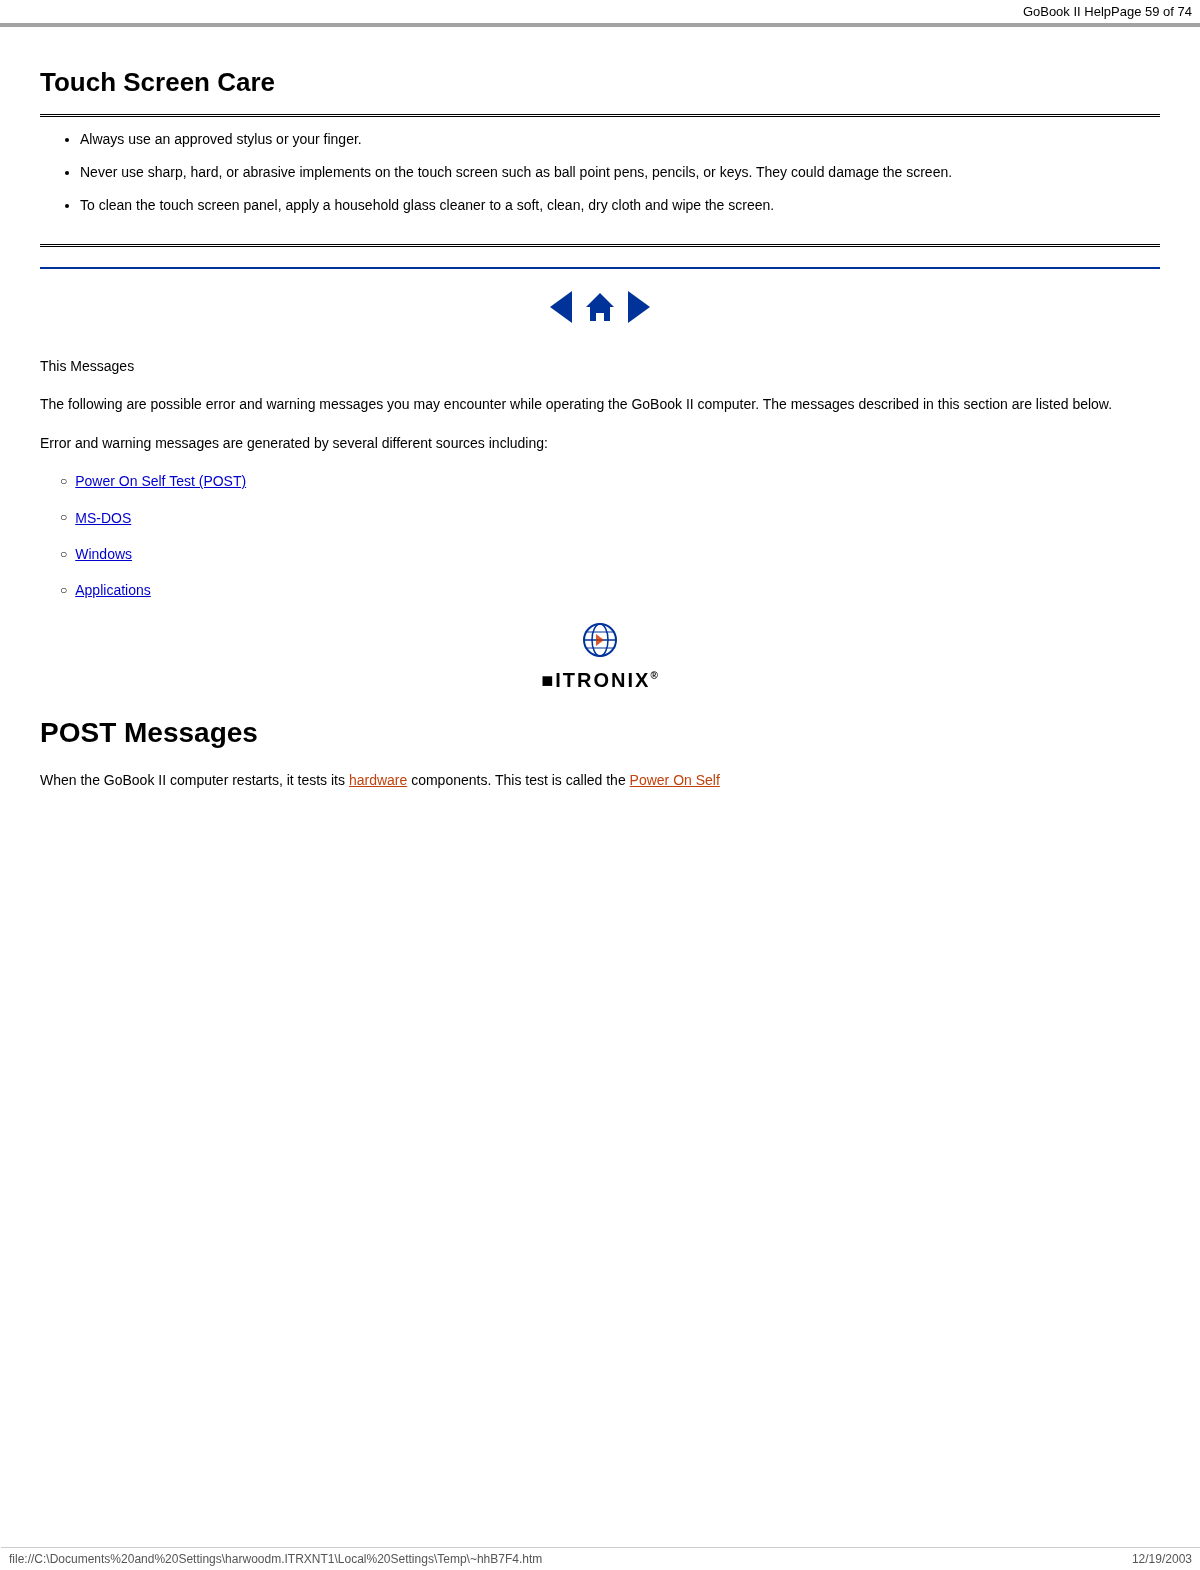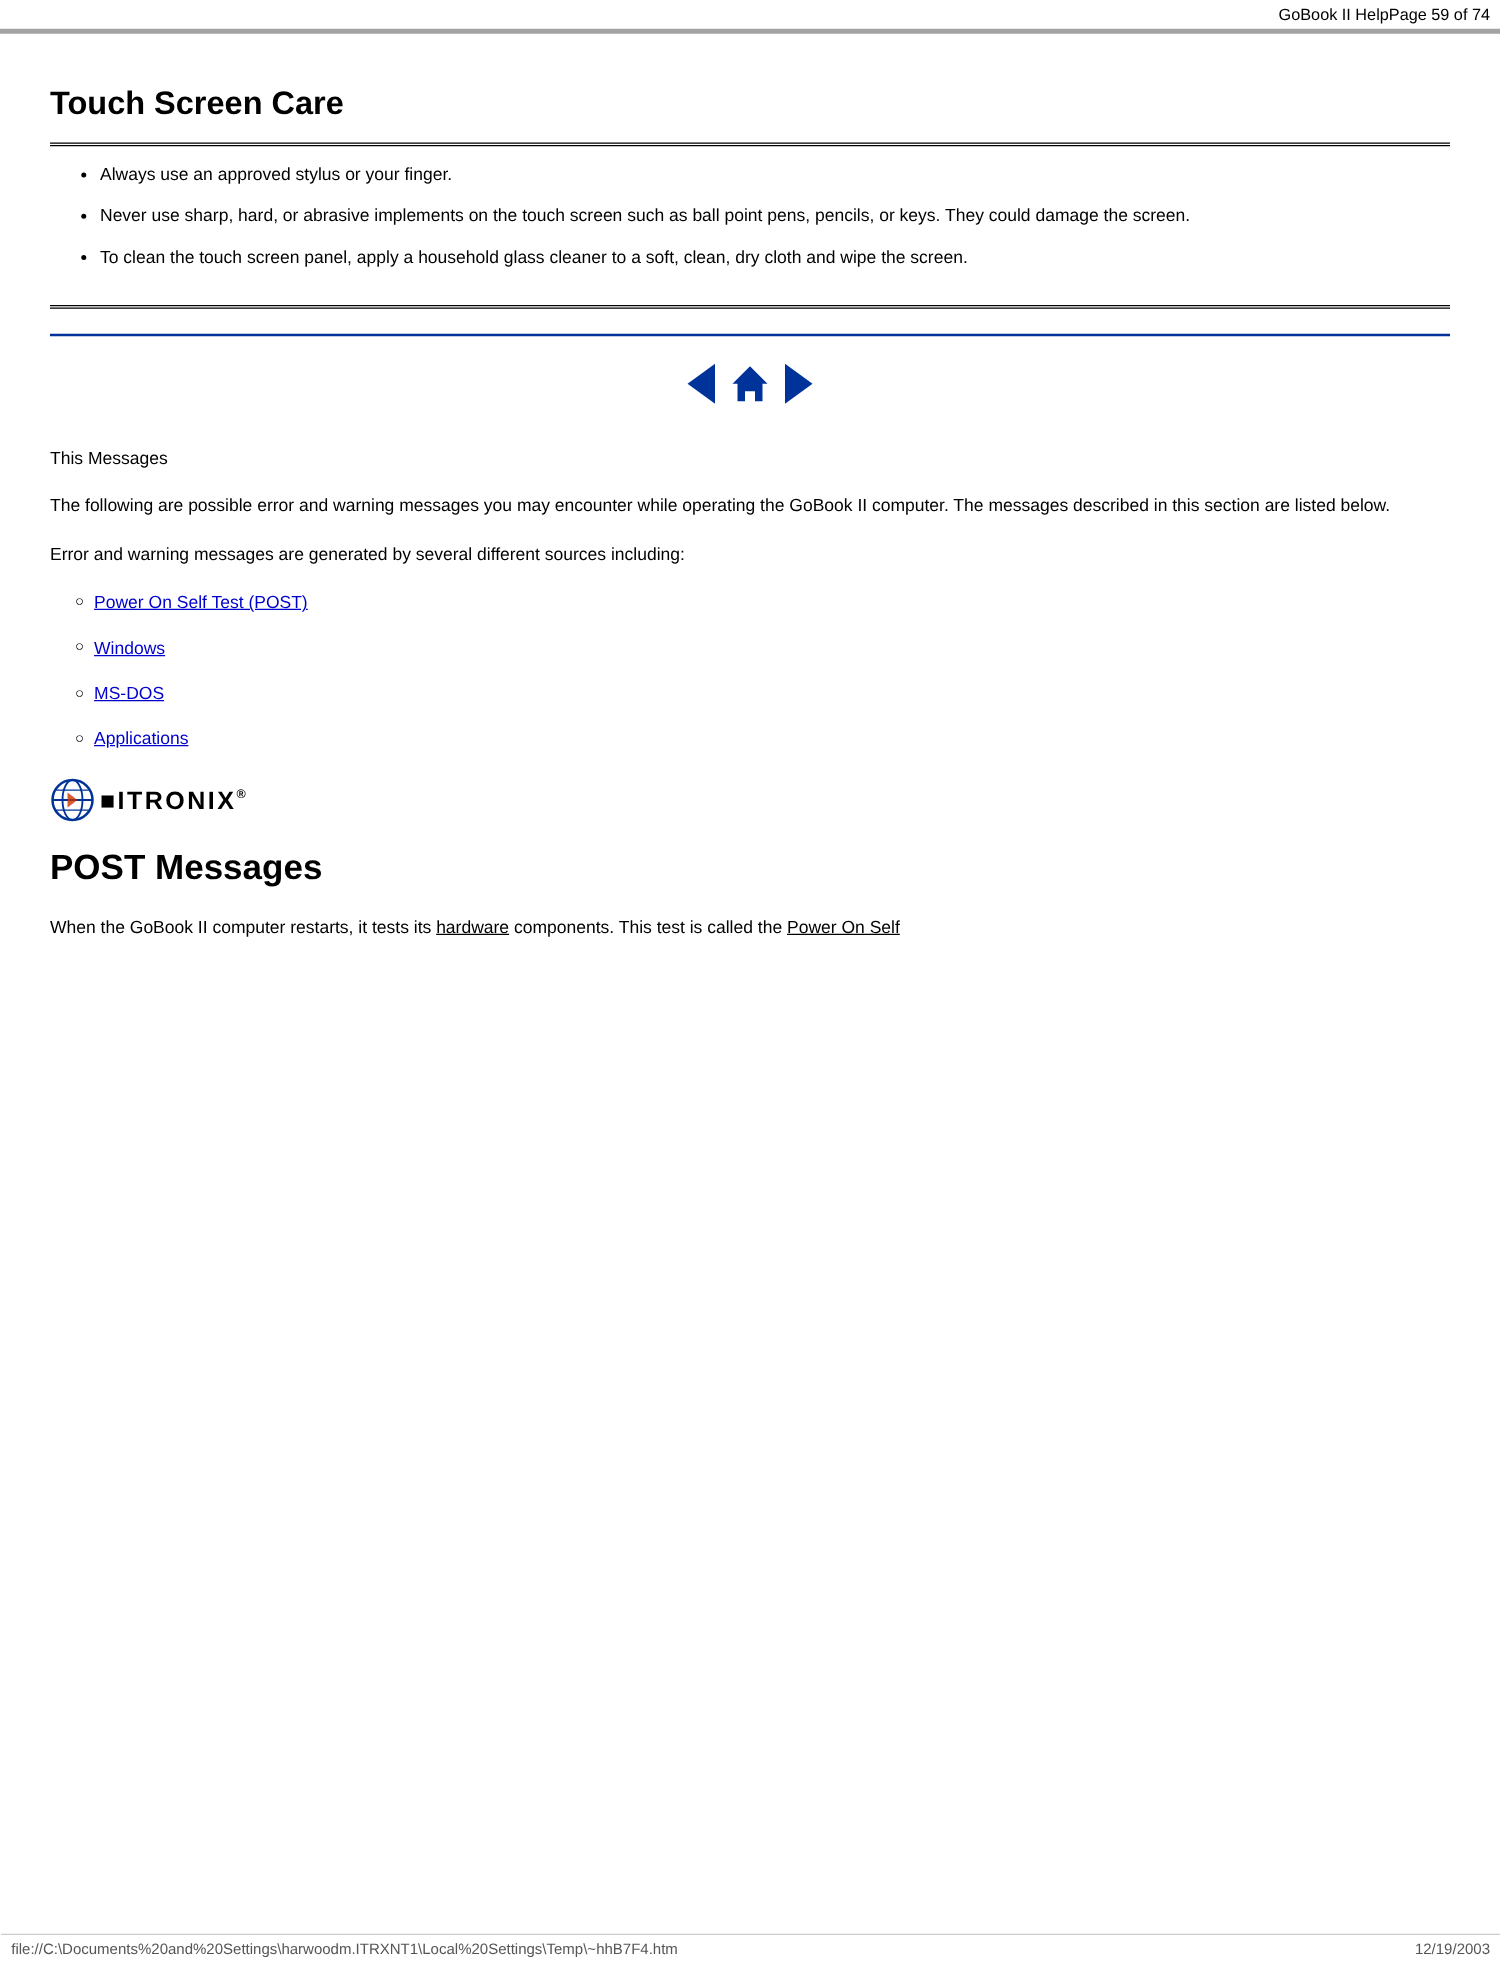--- a/index.html
+++ b/index.html
@@ -84,20 +84,21 @@
       color: #0000cc;
       text-decoration: underline;
     }
     .itronix-logo-section {
       margin: 20px 0 10px 0;
     }
     .itronix-logo {
       display: flex;
       align-items: center;
       gap: 4px;
+      flex-direction: column;
     }
     .logo-globe {
       width: 36px;
       height: 36px;
     }
     .logo-text {
       font-size: 22px;
       font-weight: bold;
       letter-spacing: 1px;
       color: #000;
@@ -124,21 +125,21 @@
       left: 1px;
       right: 0;
       display: flex;
       justify-content: space-between;
       padding: 4px 8px;
       font-size: 12px;
       border-top: 1px solid #ccc;
       color: #555;
     }
     a {
-      color: #000000;
+      color: #c2410c;
     }
     .blue-divider {
       border: none;
       border-top: 2px solid #003399;
       margin: 20px 0 0 0;
     }
     .nav-icon-area {
       padding: 20px 0 10px 0;
       text-align: center;
     }
@@ -204,24 +205,24 @@
   <div class="section-body">
     <p>This Messages</p>
     <p>The following are possible error and warning messages you may encounter while operating the GoBook II computer.  The messages described in this section are listed below.</p>
     <p>Error and warning messages are generated by several different sources including:</p>
 
     <ul class="links-list">
       <li>
         <a href="#post">Power On Self Test (POST)</a>
       </li>
       <li>
+        <a href="#msdos">MS-DOS</a>
+      </li>
+      <li>
         <a href="#windows">Windows</a>
-      </li>
-      <li>
-        <a href="#msdos">MS-DOS</a>
       </li>
       <li>
         <a href="#applications">Applications</a>
       </li>
     </ul>
 
     <div class="itronix-logo-section">
       <div class="itronix-logo">
 
         <svg class="logo-globe" width="36" height="36" viewBox="0 0 36 36">

